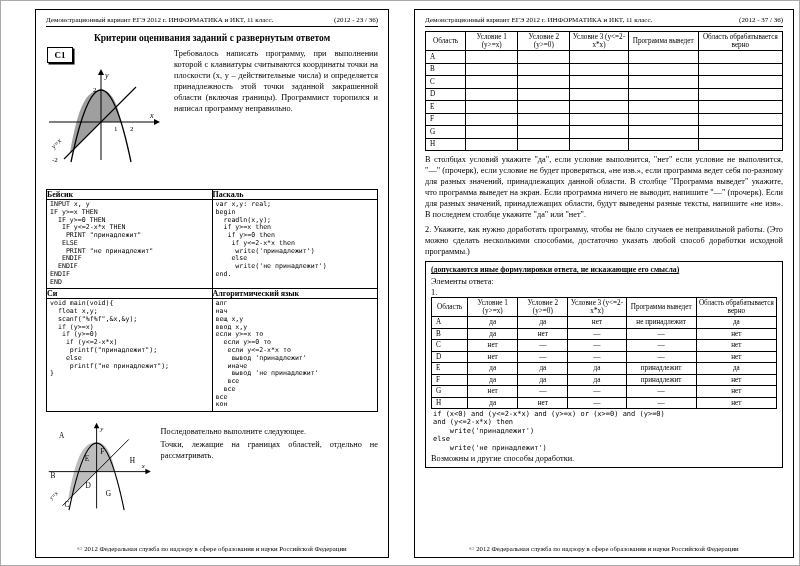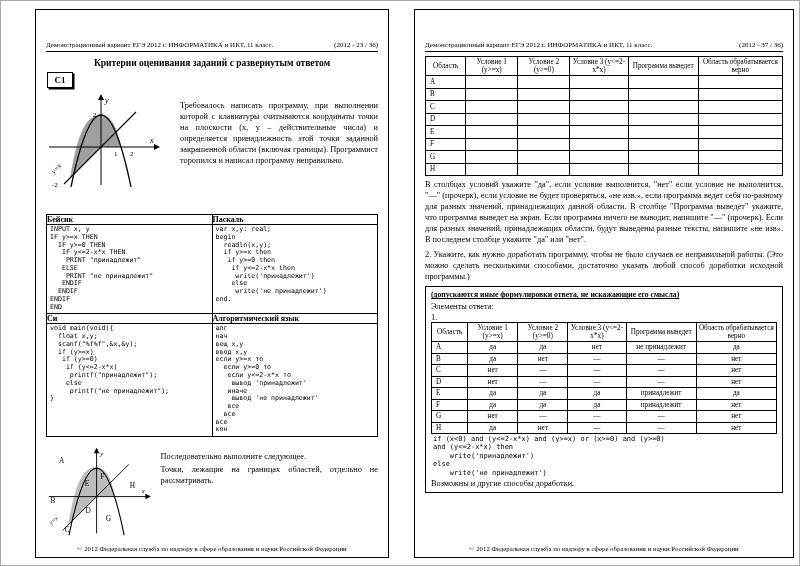--- a/index.html
+++ b/index.html
@@ -2,25 +2,25 @@
 <html><head>
 <meta charset="utf-8">
 <style>
   * { margin:0; padding:0; box-sizing:border-box; }
   html,body { width:800px; height:566px; background:#fff; }
   body { font-family:"Liberation Serif", serif; color:#000; position:relative; }
   .frame { position:absolute; inset:0; border:1px solid #aaa; }
   .page { position:absolute; top:8px; height:549px; background:#fff; border:1px solid #000; padding:6px 10px; overflow:hidden; }
   .page-left  { left:34px;  width:354px; }
   .page-right { left:413px; width:380px; }
-  .hdr { display:flex; justify-content:space-between; align-items:flex-end; font-size:7px; border-bottom:1px solid #000; padding-bottom:2px; white-space:nowrap;margin-top:25px; }
+  .hdr { display:flex; justify-content:space-between; align-items:flex-end; font-size:7px; border-bottom:1px solid #000; padding-bottom:2px; white-space:nowrap; }
   .hdr .pref { margin-left:6px; }
   .ttl { text-align:center; font-weight:bold; font-size:9.5px; margin:6px 0 4px; }
   .c1box { width:26px; height:16px; border:1px solid #000; box-shadow:1.5px 1.5px 0 #000; font-weight:bold; font-size:9px; display:flex; align-items:center; justify-content:center; margin:0 0 4px 1px; }
-  .taskrow { display:flex; gap:16px; align-items:center; }
+  .taskrow { display:flex; gap:10px; align-items:flex-start; }
   .figcol { flex:0 0 auto; }
   .introtxt { font-size:8.3px; text-align:justify; line-height:1.32; padding-top:2px; }
   table.tbl { border-collapse:collapse; width:100%; table-layout:fixed; }
   .tbl th, .tbl td { border:1px solid #000; font-size:7.2px; font-weight:normal; text-align:center; vertical-align:middle; padding:1px 2px; overflow:hidden; }
   .tbl td.al { text-align:left; padding-left:4px; }
   .filltbl td { height:12.5px; }
   .codetbl { border-collapse:collapse; width:100%; margin-top:20px; }
   .codetbl td { border:1px solid #000; vertical-align:top; padding:0; width:50%; }
   .chead { font-weight:bold; font-size:8px; padding:1px 4px; }
   pre.code { font-family:"DejaVu Sans Mono", monospace; font-size:6.6px; line-height:1.18; padding:1px 3px 2px; white-space:pre; }

